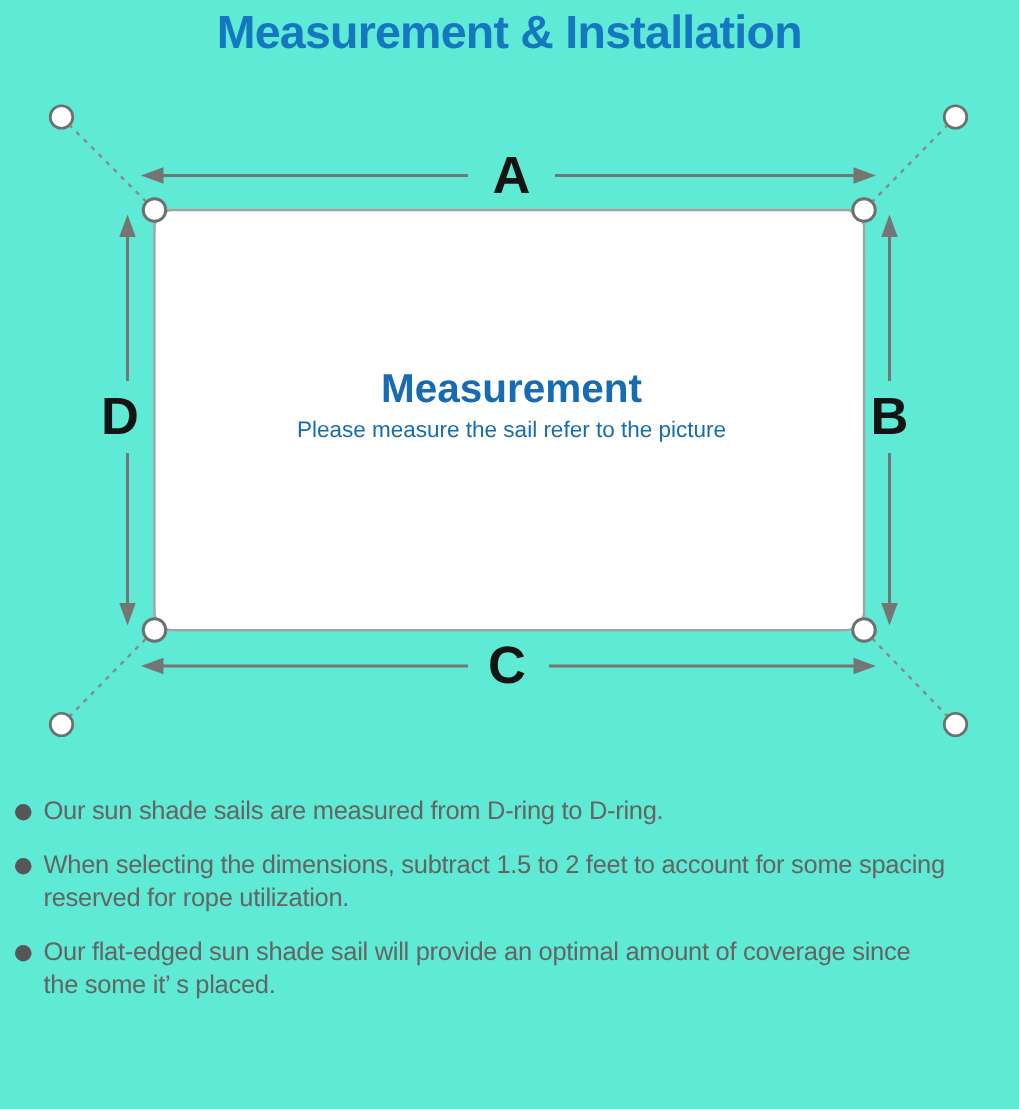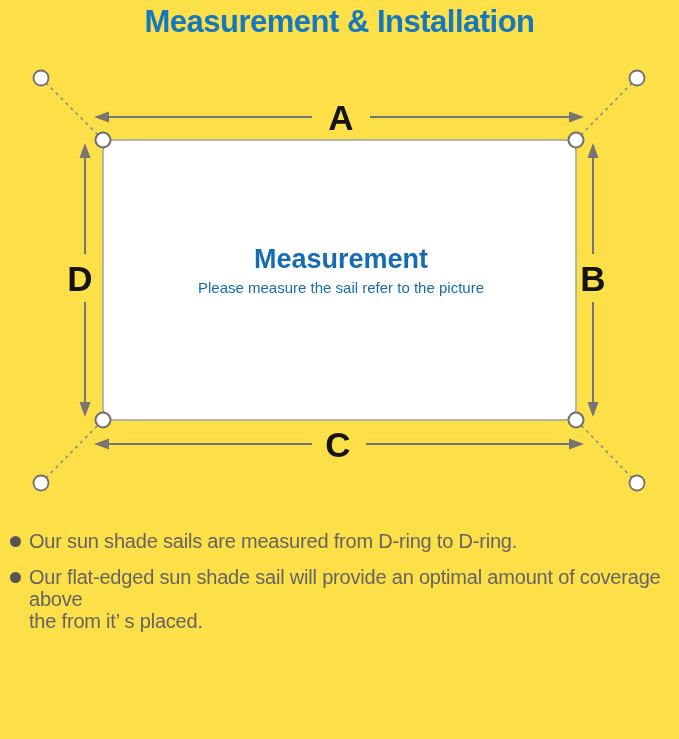--- a/index.html
+++ b/index.html
@@ -1,21 +1,21 @@
 <!DOCTYPE html>
 <html><head>
 <meta charset="utf-8">
 <style>
   * { margin: 0; padding: 0; box-sizing: border-box; }
   html, body { background: #ffffff; }
   .page {
     position: relative;
     width: 679px;
     height: 739px;
-    background: #fde047;
+    background: #5eead4;
     overflow: hidden;
     font-family: "Liberation Sans", sans-serif;
   }
   .header {
     height: 60px;
     padding-top: 3px;
     text-align: center;
   }
   .page-title {
     font-size: 31px;
@@ -57,21 +57,21 @@
   }
   .bullet-dot {
     flex: 0 0 auto;
     width: 11px;
     height: 11px;
     border-radius: 50%;
     background: #565656;
     margin: 6px 8px 0 0;
   }
   .bullet-text {
-    font-size: 20px;
+    font-size: 17px;
     line-height: 22px;
     color: #646464;
     letter-spacing: -0.2px;
   }
   .bullet-line { display: block; }
   .bullet-line:empty { display: none; }
 </style>
 </head>
 <body>
 
@@ -140,19 +140,26 @@
     <li class="bullet-item">
       <span class="bullet-dot"></span>
       <span class="bullet-text">
         <span class="bullet-line">Our sun shade sails are measured from D-ring to D-ring.</span>
 
       </span>
     </li>
     <li class="bullet-item">
       <span class="bullet-dot"></span>
       <span class="bullet-text">
-        <span class="bullet-line">Our flat-edged sun shade sail will provide an optimal amount of coverage above</span>
-        <span class="bullet-line">the from it’ s placed.</span>
+        <span class="bullet-line">When selecting the dimensions, subtract 1.5 to 2 feet to account for some spacing</span>
+        <span class="bullet-line">reserved for rope utilization.</span>
+      </span>
+    </li>
+    <li class="bullet-item">
+      <span class="bullet-dot"></span>
+      <span class="bullet-text">
+        <span class="bullet-line">Our flat-edged sun shade sail will provide an optimal amount of coverage since</span>
+        <span class="bullet-line">the some it’ s placed.</span>
       </span>
     </li>
   </ul>
 
 </div>
 
 </body></html>

